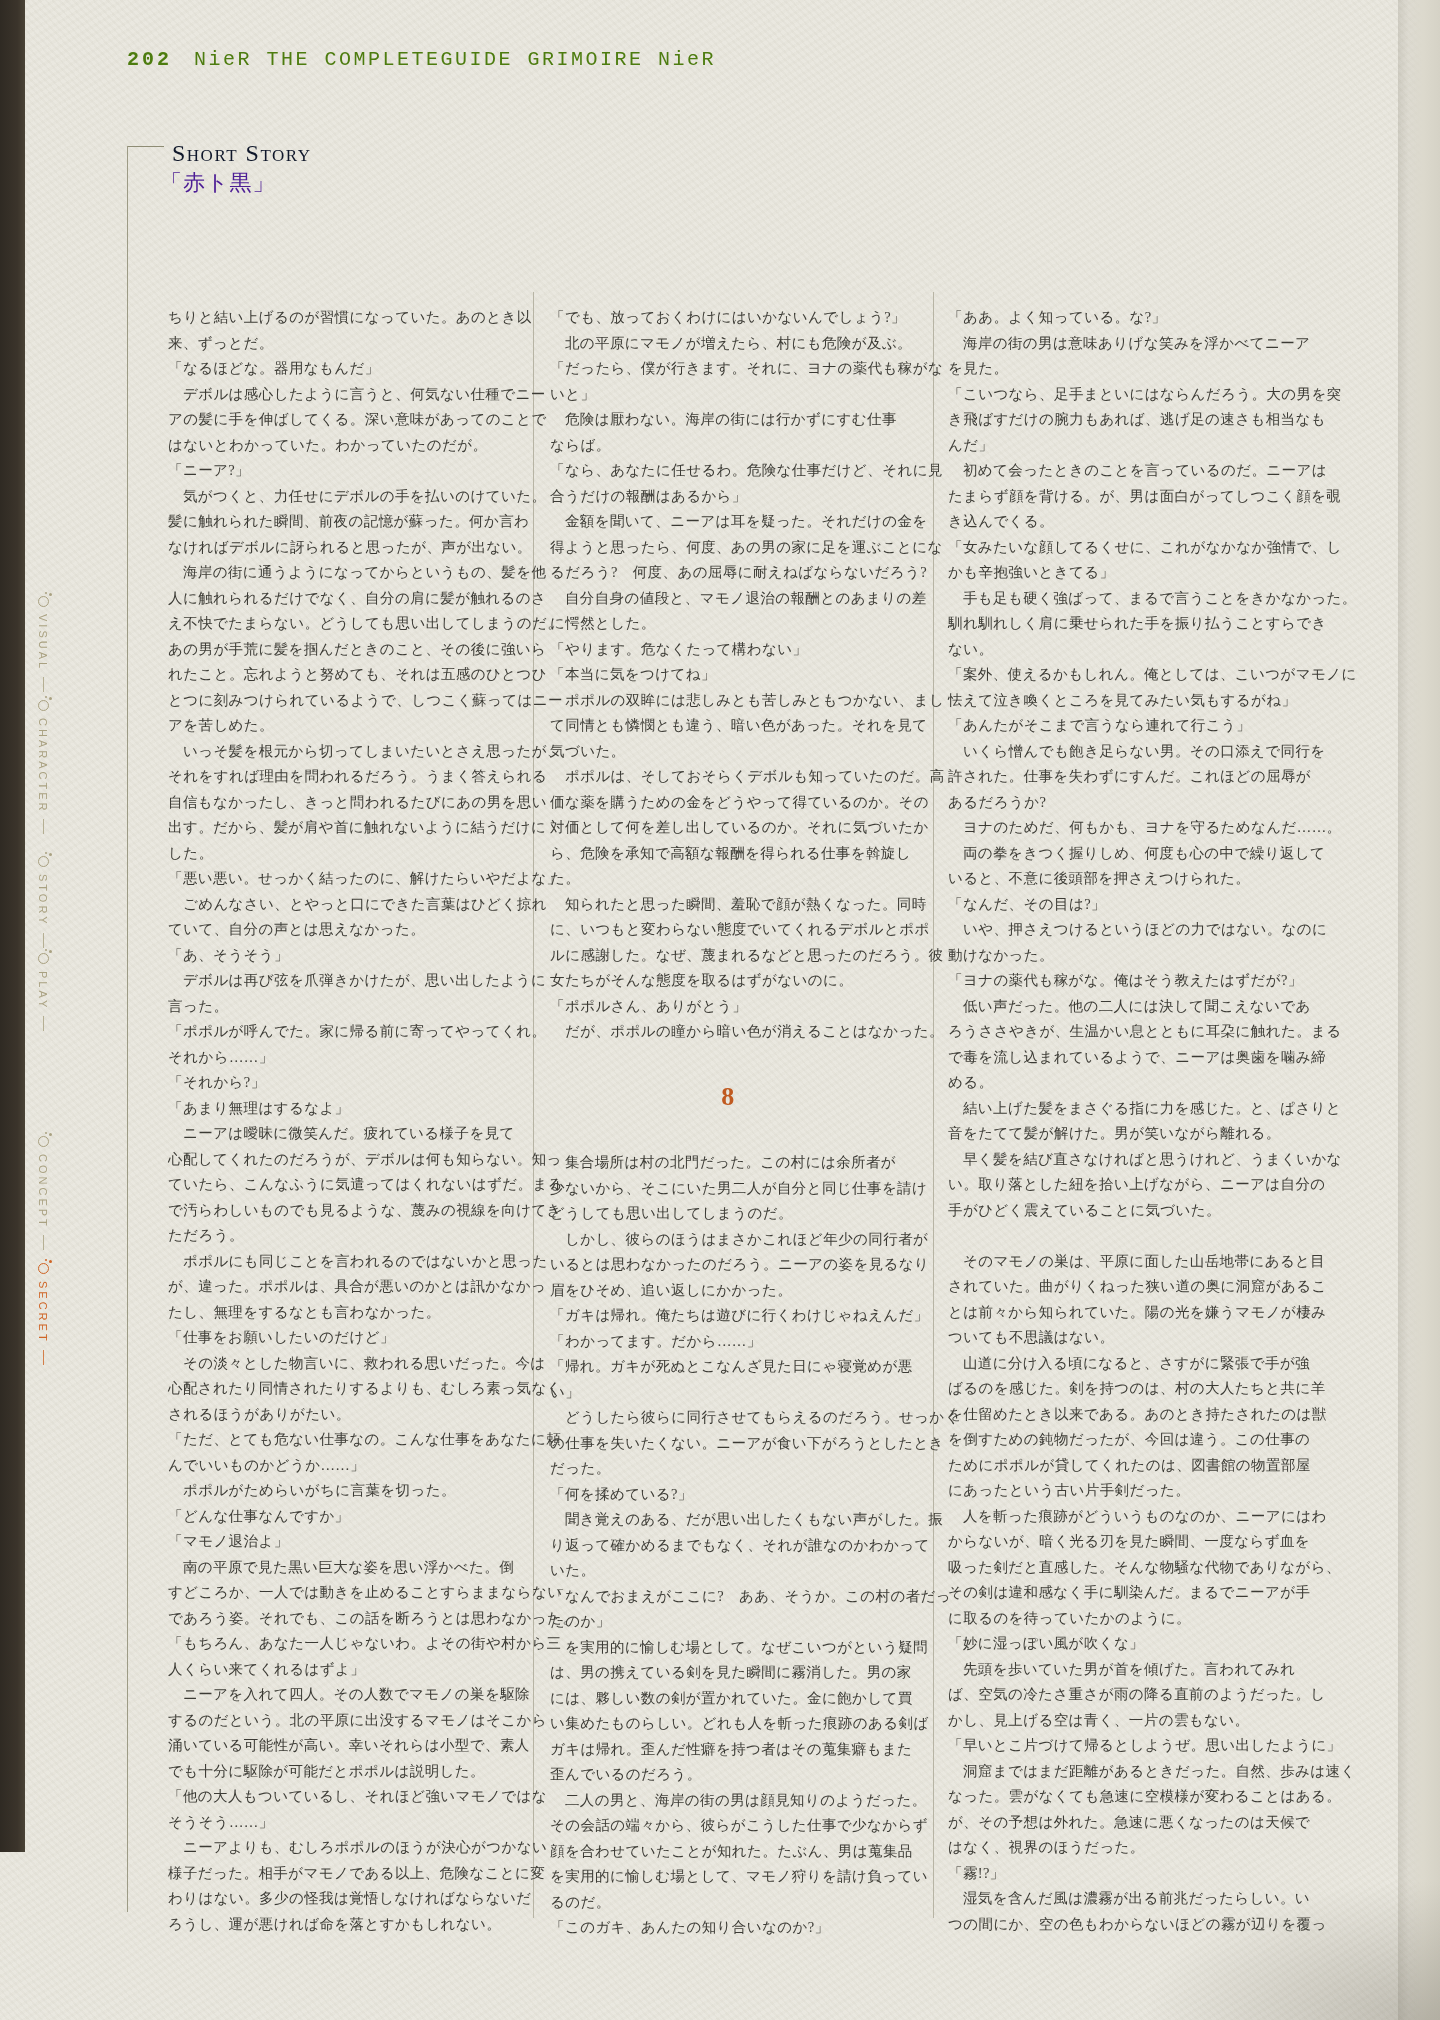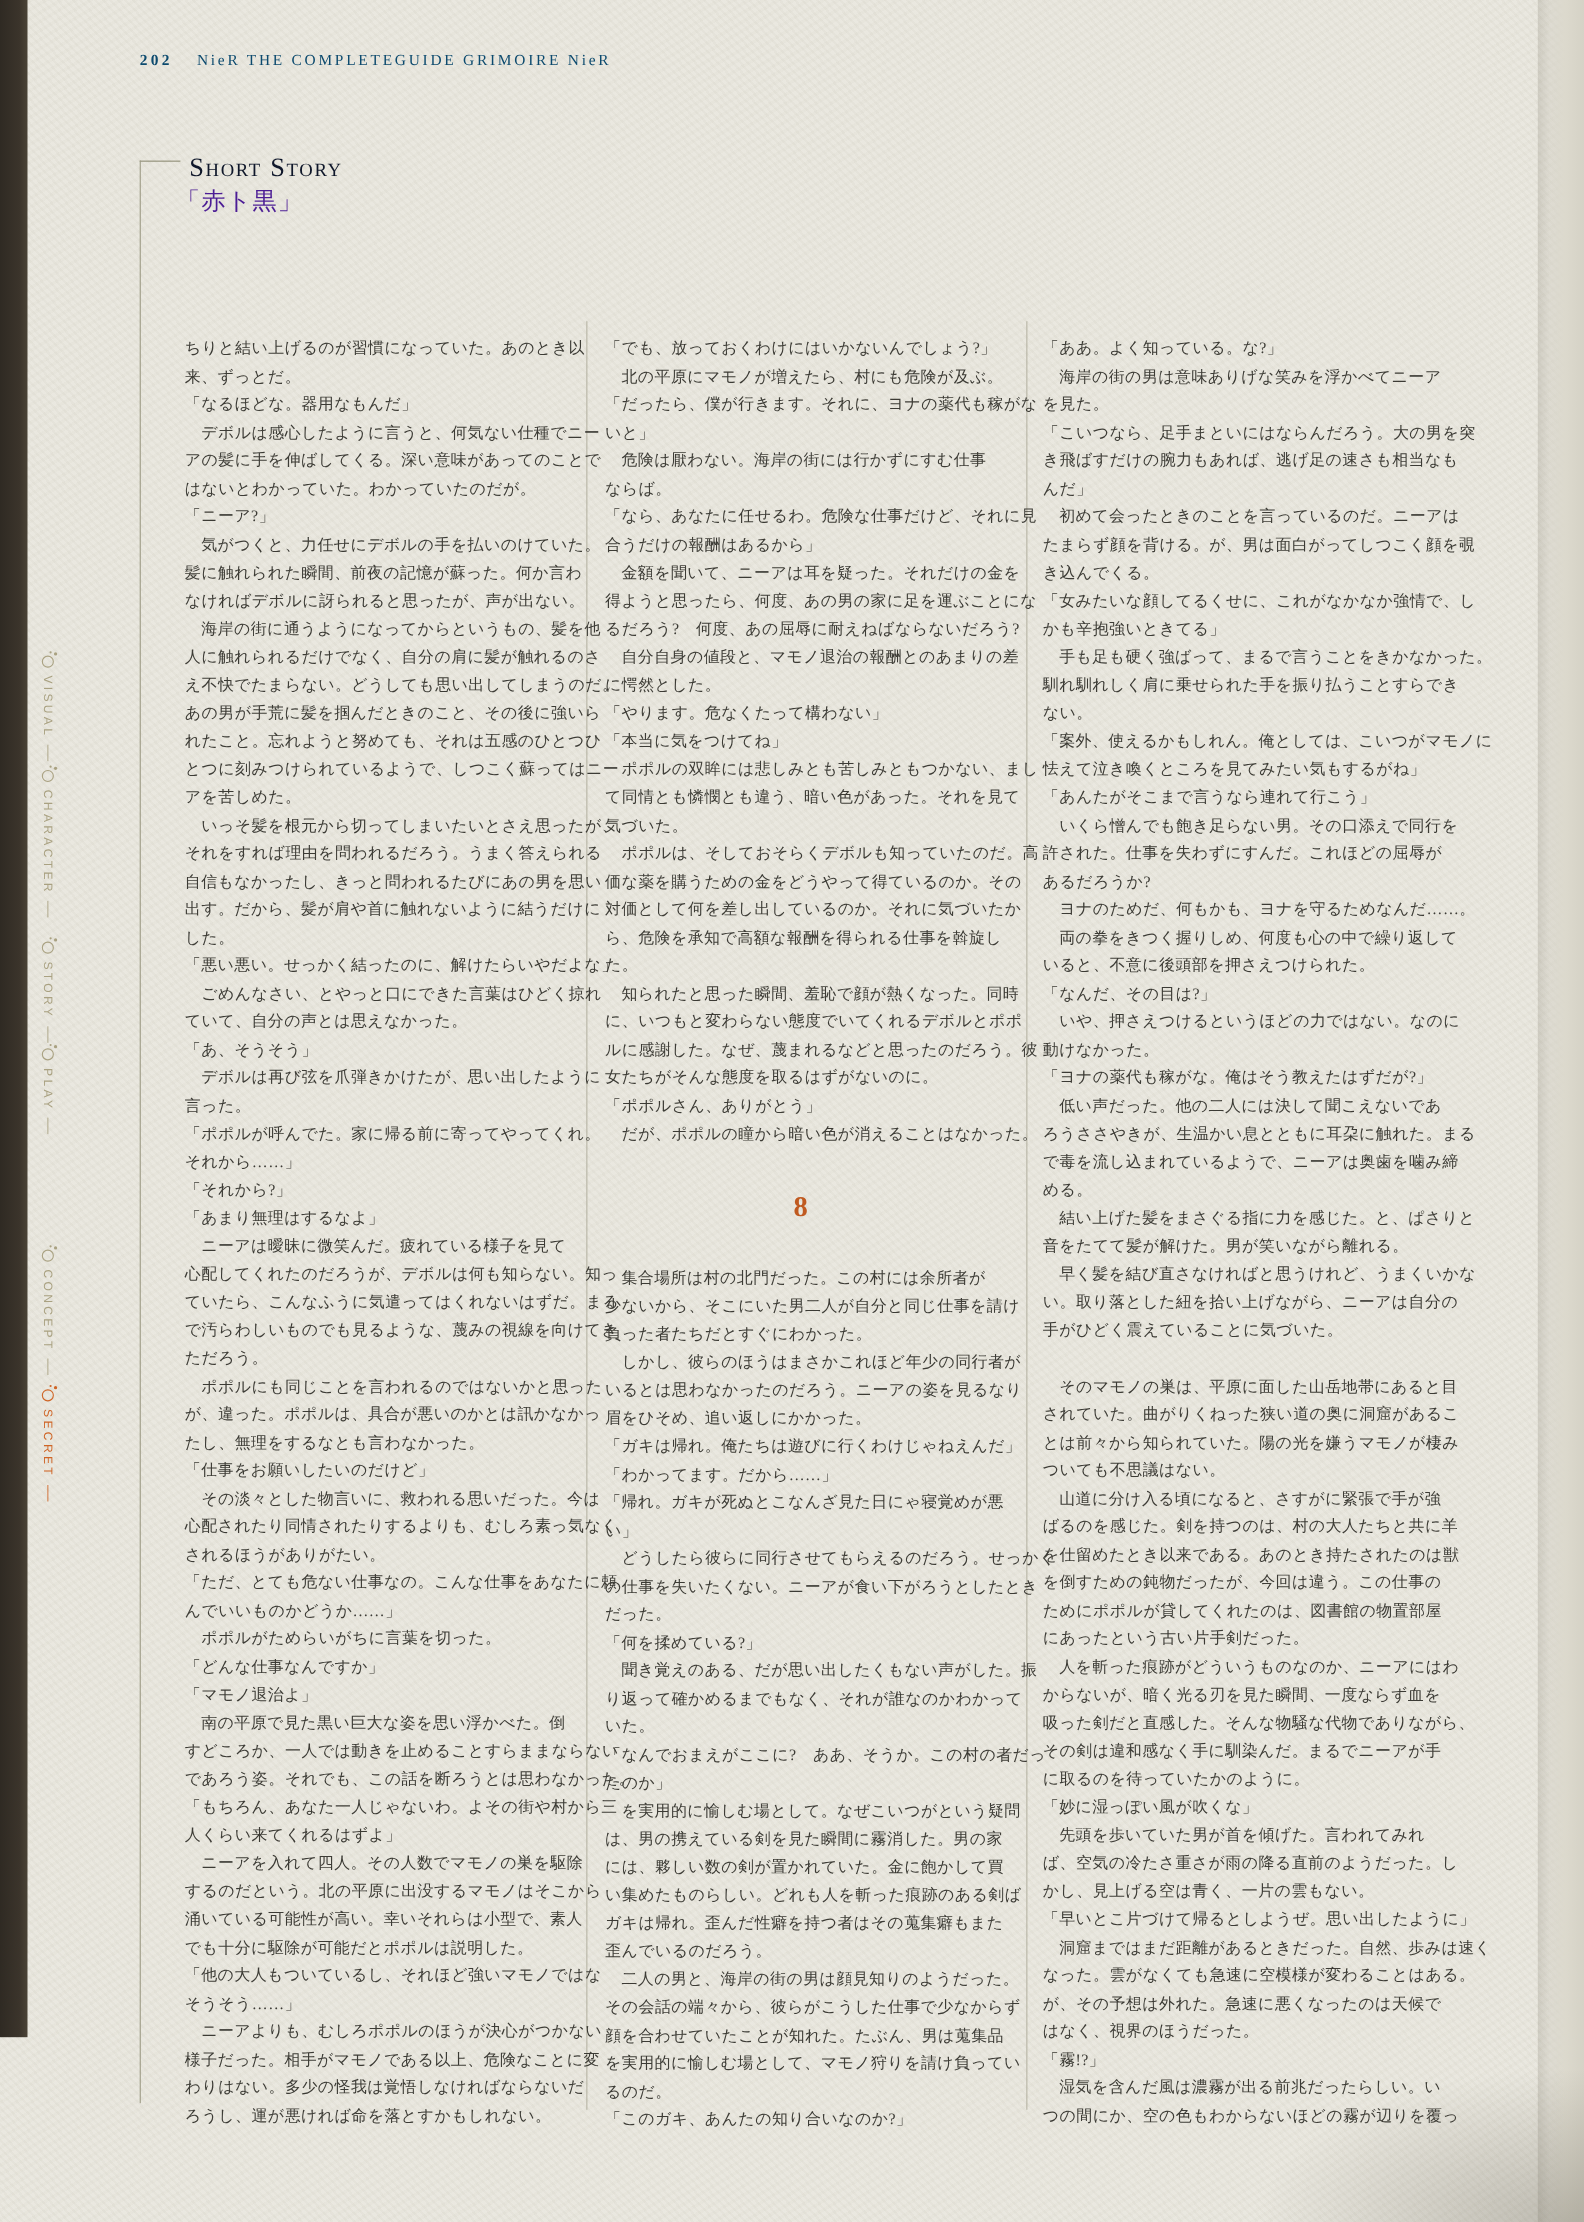--- a/index.html
+++ b/index.html
@@ -20,22 +20,22 @@
   }
   .right-edge{
     position:absolute;right:0;top:0;width:42px;height:2020px;
     background:linear-gradient(to right, rgba(130,125,110,0.25), rgba(200,196,184,0.35) 25%, #dcd9cd 60%, #d5d2c6);
   }
   .corner-shadow{
     position:absolute;right:0;bottom:0;width:300px;height:140px;
     background:radial-gradient(ellipse at 95% 100%, rgba(110,105,92,0.35), rgba(110,105,92,0) 70%);
   }
   .header{position:absolute;left:127px;top:48px;
-    font-family:Liberation Serif, serif;
-    font-size:14px;color:#0c4a6e;letter-spacing:2.5px;white-space:nowrap;}
+    font-family:Liberation Mono, monospace;
+    font-size:20px;color:#4d7c0f;letter-spacing:2.5px;white-space:nowrap;}
   .header .pagenum{margin-right:22px;font-weight:bold;letter-spacing:3px;}
   .bracket-h{position:absolute;left:127px;top:146px;width:37px;height:1px;background:#8e8c74;}
   .rule-v{position:absolute;left:127px;top:146px;width:1px;height:1766px;background:#9d9b85;}
   .story-label{
     position:absolute;left:172px;top:140px;
     font-family:"Liberation Serif","DejaVu Serif",serif;
     font-variant:small-caps;font-size:24px;color:#0f172a;letter-spacing:1.5px;
   }
   .story-title{
     position:absolute;left:160px;top:168px;
@@ -222,21 +222,21 @@
       <div class="tline">た。</div>
       <div class="tline">　知られたと思った瞬間、羞恥で顔が熱くなった。同時</div>
       <div class="tline">に、いつもと変わらない態度でいてくれるデボルとポポ</div>
       <div class="tline">ルに感謝した。なぜ、蔑まれるなどと思ったのだろう。彼</div>
       <div class="tline">女たちがそんな態度を取るはずがないのに。</div>
       <div class="tline">「ポポルさん、ありがとう」</div>
       <div class="tline">　だが、ポポルの瞳から暗い色が消えることはなかった。</div>
       <div class="section-number">8</div>
       <div class="tline">　集合場所は村の北門だった。この村には余所者が</div>
       <div class="tline">少ないから、そこにいた男二人が自分と同じ仕事を請け</div>
-      <div class="tline">負った者たちだとすぐにわかった。</div>
+      <div class="tline">どうしても思い出してしまうのだ。</div>
       <div class="tline">　しかし、彼らのほうはまさかこれほど年少の同行者が</div>
       <div class="tline">いるとは思わなかったのだろう。ニーアの姿を見るなり</div>
       <div class="tline">眉をひそめ、追い返しにかかった。</div>
       <div class="tline">「ガキは帰れ。俺たちは遊びに行くわけじゃねえんだ」</div>
       <div class="tline">「わかってます。だから……」</div>
       <div class="tline">「帰れ。ガキが死ぬとこなんざ見た日にゃ寝覚めが悪</div>
       <div class="tline">い」</div>
       <div class="tline">　どうしたら彼らに同行させてもらえるのだろう。せっかく</div>
       <div class="tline">の仕事を失いたくない。ニーアが食い下がろうとしたとき</div>
       <div class="tline">だった。</div>

